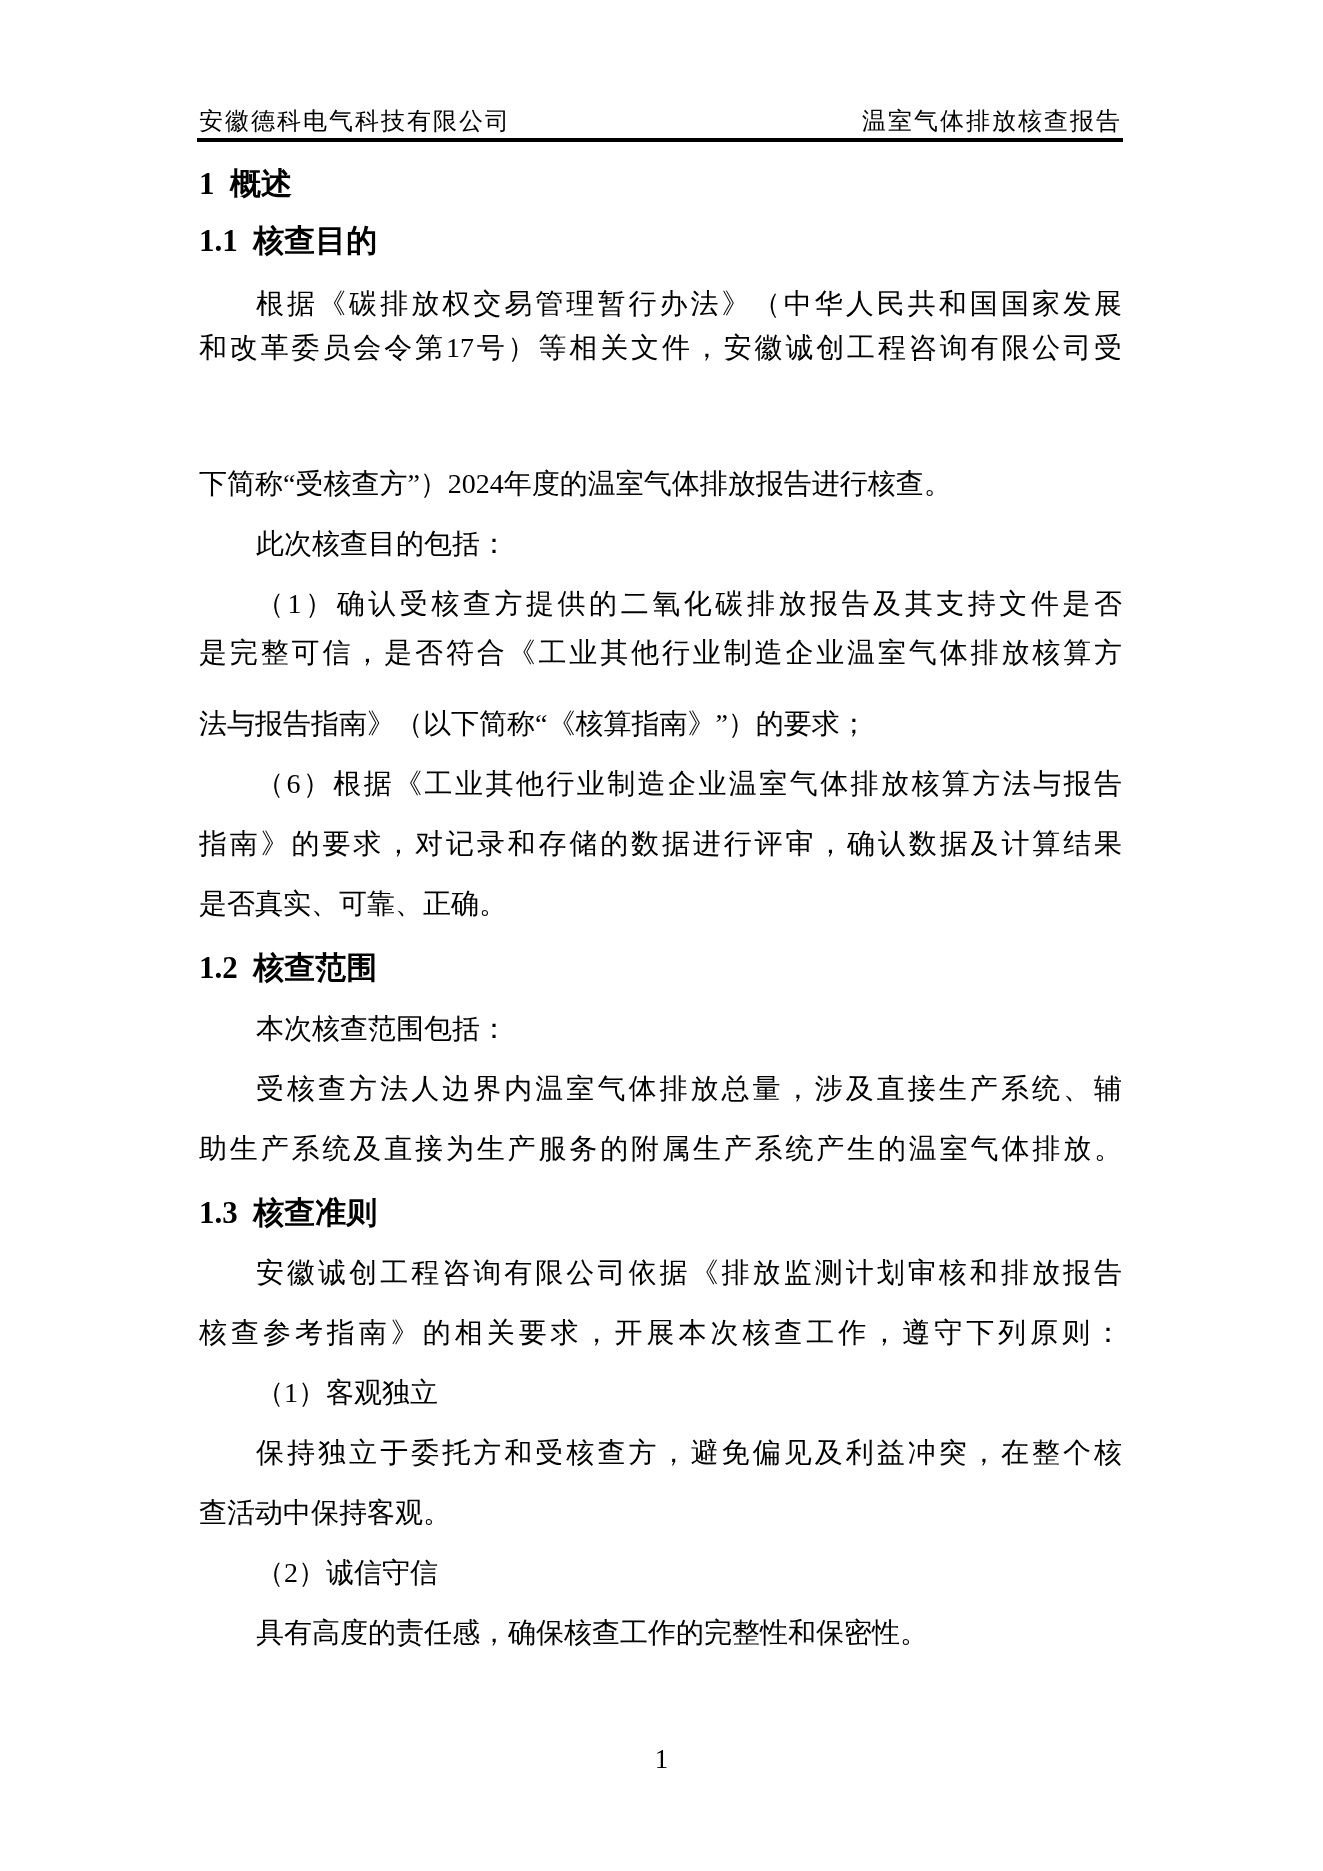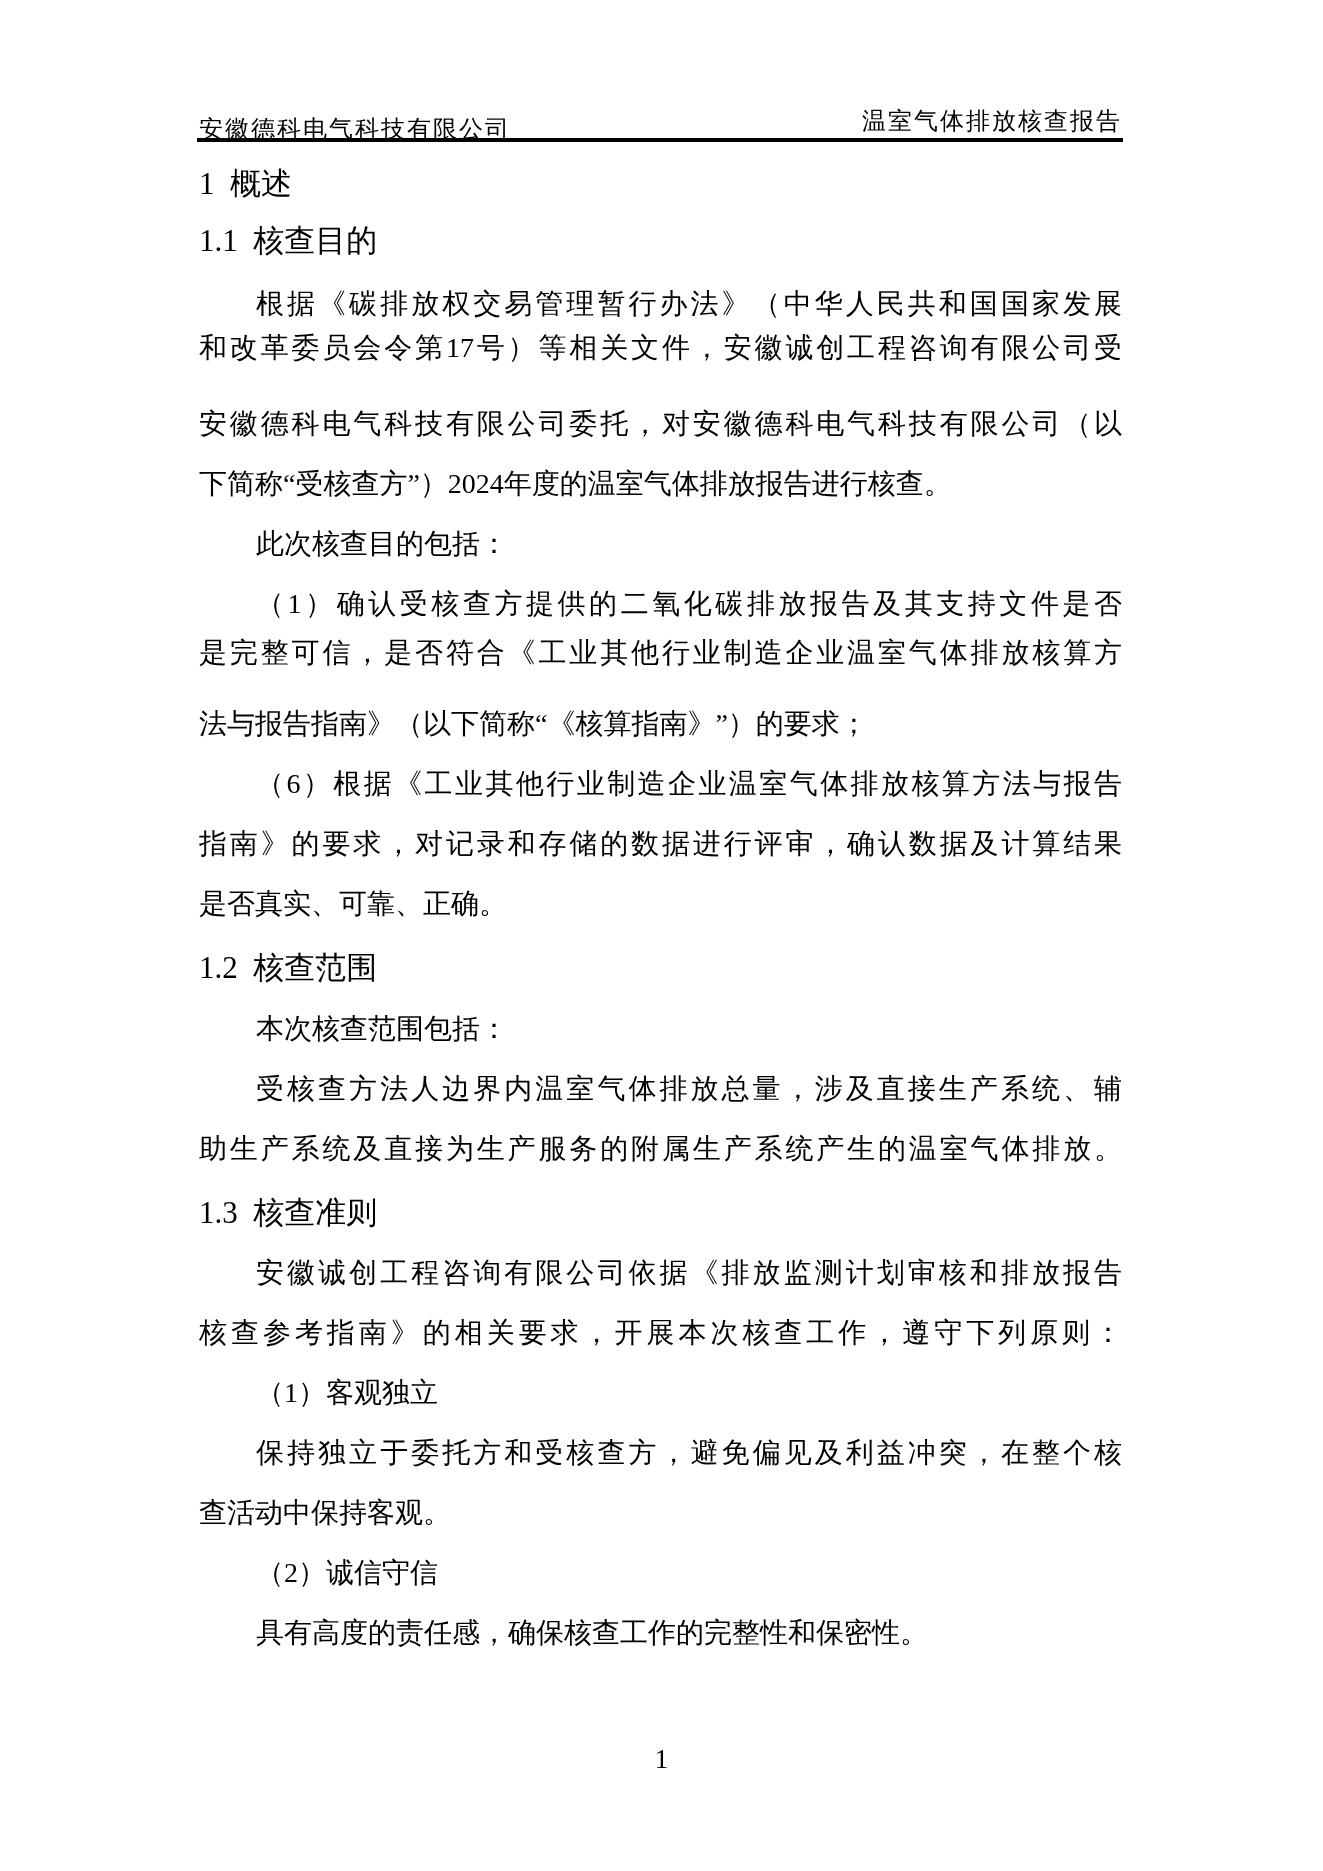--- a/index.html
+++ b/index.html
@@ -14,40 +14,40 @@
   }
   .hdr {
     position: absolute;
     top: 106px;
     font-size: 24px;
     line-height: 30px;
     letter-spacing: 2px;
     font-weight: 500;
     white-space: pre;
   }
-  .hdr-left  { left: 199px; margin-top: 8px; }
+  .hdr-left  { left: 199px; }
   .hdr-right { right: 201px; margin-left: 40px; }
   .hdr-rule {
     position: absolute;
     left: 197px;
     top: 138px;
     width: 926px;
     height: 4px;
     background: #000000;
   }
   .row {
     position: absolute;
     left: 199px;
     width: 923px;
     font-size: 28px;
     line-height: 60px;
     white-space: normal;
   }
   .h1, .h2 {
-    font-weight: normal;
+    font-weight: bold;
     font-size: 31px;
     white-space: pre;
   }
   .indent { text-indent: 57px; }
   .stretch {
     text-align: justify;
     text-align-last: justify;
   }
   .page-num {
     position: absolute;
@@ -66,21 +66,20 @@
 
   <div class="hdr hdr-left">安徽德科电气科技有限公司</div>
   <div class="hdr hdr-right">温室气体排放核查报告</div>
   <div class="hdr-rule"></div>
 
   <div class="row h1" style="top:154px">1  概述</div>
   <div class="row h2" style="top:211px">1.1  核查目的</div>
 
   <div class="row indent stretch" style="top:274px">根据《碳排放权交易管理暂行办法》（中华人民共和国国家发展</div>
   <div class="row stretch" style="top:318px">和改革委员会令第17号）等相关文件，安徽诚创工程咨询有限公司受</div>
-  <div class="row stretch" style="top:394px">安徽德科电气科技有限公司委托，对安徽德科电气科技有限公司（以</div>
   <div class="row" style="top:454px">下简称“受核查方”）2024年度的温室气体排放报告进行核查。</div>
   <div class="row indent" style="top:514px">此次核查目的包括：</div>
   <div class="row indent stretch" style="top:574px">（1）确认受核查方提供的二氧化碳排放报告及其支持文件是否</div>
   <div class="row stretch" style="top:623px">是完整可信，是否符合《工业其他行业制造企业温室气体排放核算方</div>
   <div class="row" style="top:694px">法与报告指南》（以下简称“《核算指南》”）的要求；</div>
   <div class="row indent stretch" style="top:754px">（6）根据《工业其他行业制造企业温室气体排放核算方法与报告</div>
   <div class="row stretch" style="top:814px">指南》的要求，对记录和存储的数据进行评审，确认数据及计算结果</div>
   <div class="row" style="top:874px">是否真实、可靠、正确。</div>
 
   <div class="row h2" style="top:938px">1.2  核查范围</div>

